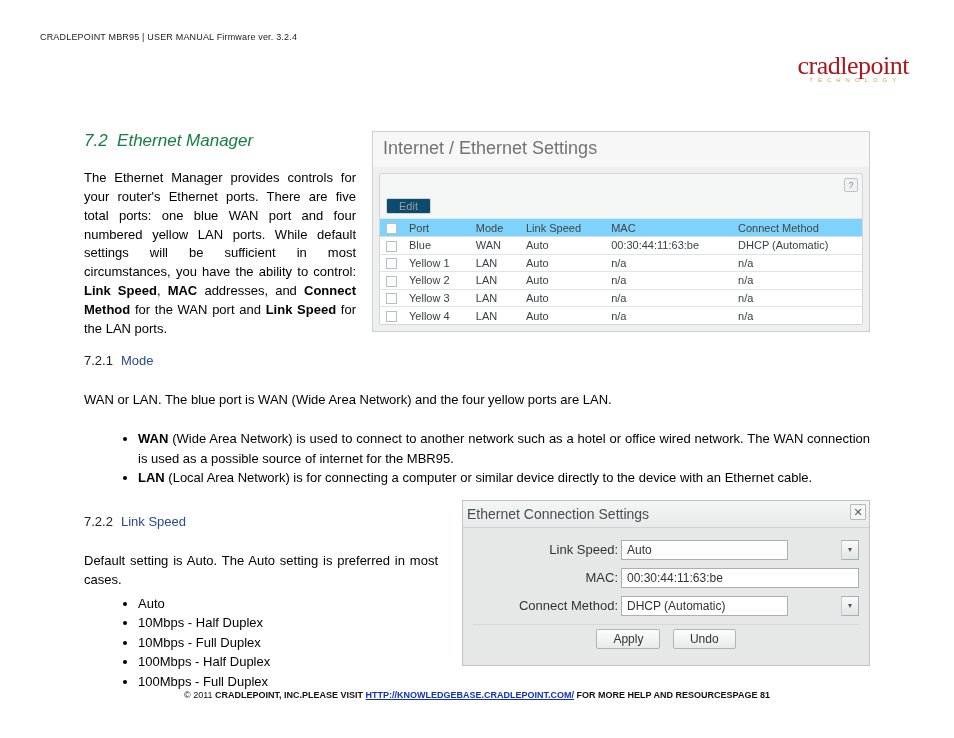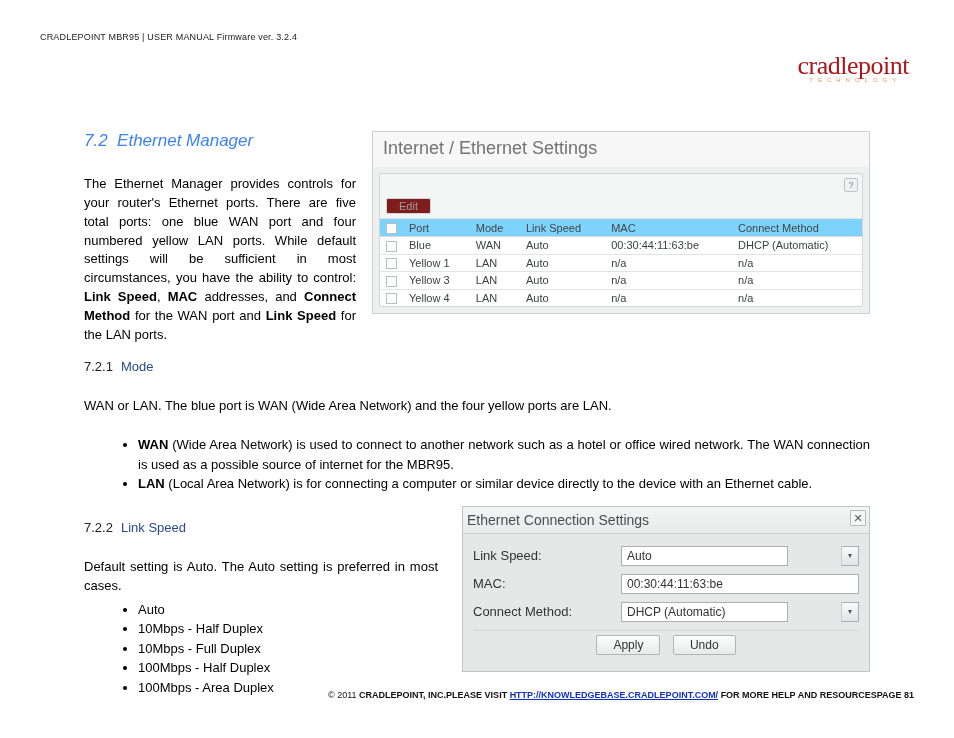--- a/index.html
+++ b/index.html
@@ -48,23 +48,23 @@
   .content {
     padding: 48px 44px 0 44px;
   }
   .top-row {
     display: flex;
     gap: 16px;
     align-items: flex-start;
   }
   .section-title {
     font-style: italic;
-    color: #3b82f6;
+    color: #15803d;
     font-size: 17px;
-    margin-bottom: 24px;
+    margin-bottom: 18px;
     font-weight: 400;
   }
   .body-text {
     font-size: 13px;
     line-height: 1.45;
     text-align: justify;
     color: #000;
   }
   .left-col { flex: 1 1 300px; }
   .right-panel {
@@ -99,21 +99,21 @@
     color: #7a8085;
     text-align: center;
     line-height: 13px;
     cursor: pointer;
   }
   .edit-row { padding: 22px 6px 4px 6px; }
   .edit-btn {
     font-size: 11px;
     color: #9a9f9f;
     border: 1px solid #d0d3d5;
-    background: #7f1d1d;
+    background: #0c4a6e;
     border-radius: 2px;
     padding: 1px 12px;
     cursor: default;
   }
   .eth-table { width: 100%; border-collapse: collapse; font-size: 11px; color: #3d4042; }
   .eth-table th, .eth-table td {
     text-align: left;
     padding: 2px 6px 2px 6px;
     border-top: 1px solid #e1e4e5;
     font-weight: 400;
@@ -170,21 +170,21 @@
     background: #f5f6f6;
     font-size: 11px;
     text-align: center;
     line-height: 14px;
     color: #555;
     cursor: pointer;
     border-radius: 1px;
   }
   .dialog-body { padding: 12px 10px 6px 10px; }
   .field-row { display: flex; align-items: center; margin-bottom: 8px; font-size: 13px; color: #333;}
-  .field-row label { flex: 0 0 148px; text-align: left; padding-right: 16px; }
+  .field-row label { flex: 0 0 148px; text-align: right; padding-right: 3px; }
   .field-input {
     flex: 1;
     height: 20px;
     border: 1px solid #a9b0b5;
     background: #fff;
     padding: 0 5px;
     font-size: 12px;
     color: #333;
     position: relative;
   }
@@ -214,21 +214,21 @@
     background: linear-gradient(#fcfcfc,#e8eaea);
     color: #333;
     cursor: pointer;
   }
   .footer {
     position: absolute;
     bottom: 38px;
     left: 40px;
     right: 40px;
     display: flex;
-    justify-content: flex-end;
+    justify-content: center;
     font-size: 9px;
     color: #111;
   }
   .footer a { color: #1030c0; text-decoration: underline; }
 </style>
 </head>
 <body>
 
 <div class="page">
   <div class="header-row">
@@ -279,20 +279,28 @@
                 <tr>
                   <td class="chk-col"><span class="eth-chk"></span></td>
                   <td>Yellow 1</td>
                   <td>LAN</td>
                   <td>Auto</td>
                   <td>n/a</td>
                   <td>n/a</td>
                 </tr>
                 <tr>
                   <td class="chk-col"><span class="eth-chk"></span></td>
+                  <td>Yellow 2</td>
+                  <td>LAN</td>
+                  <td>Auto</td>
+                  <td>n/a</td>
+                  <td>n/a</td>
+                </tr>
+                <tr>
+                  <td class="chk-col"><span class="eth-chk"></span></td>
                   <td>Yellow 3</td>
                   <td>LAN</td>
                   <td>Auto</td>
                   <td>n/a</td>
                   <td>n/a</td>
                 </tr>
                 <tr>
                   <td class="chk-col"><span class="eth-chk"></span></td>
                   <td>Yellow 4</td>
                   <td>LAN</td>
@@ -319,21 +327,21 @@
       <div class="row2-left">
         <div class="subsection">
           <span class="num">7.2.2</span><span class="label">Link Speed</span>
         </div>
         <div class="para">Default setting is Auto. The Auto setting is preferred in most cases.</div>
         <ul class="opts" id="link-opts">
             <li>Auto</li>
             <li>10Mbps - Half Duplex</li>
             <li>10Mbps - Full Duplex</li>
             <li>100Mbps - Half Duplex</li>
-            <li>100Mbps - Area Duplex</li>
+            <li>100Mbps - Full Duplex</li>
           </ul>
       </div>
 
       <div class="dialog">
         <div class="dialog-header">
           <span>Ethernet Connection Settings</span>
           <div class="dialog-close">✕</div>
         </div>
         <div class="dialog-body">
           <div class="field-row">

